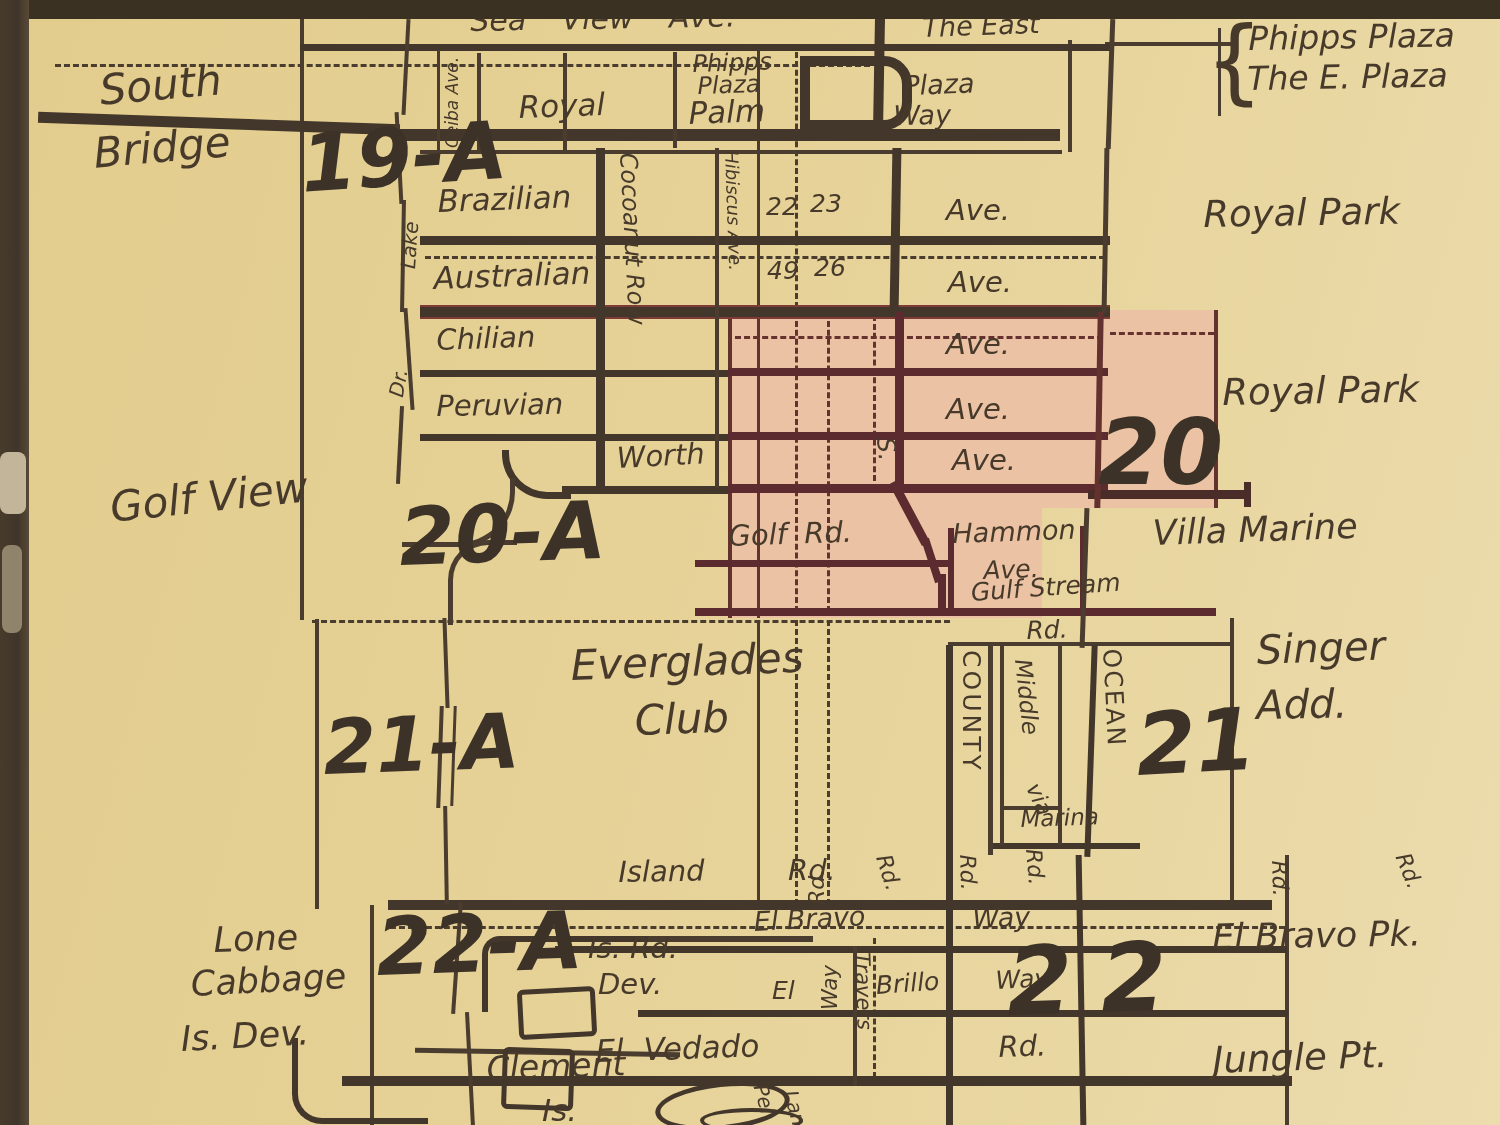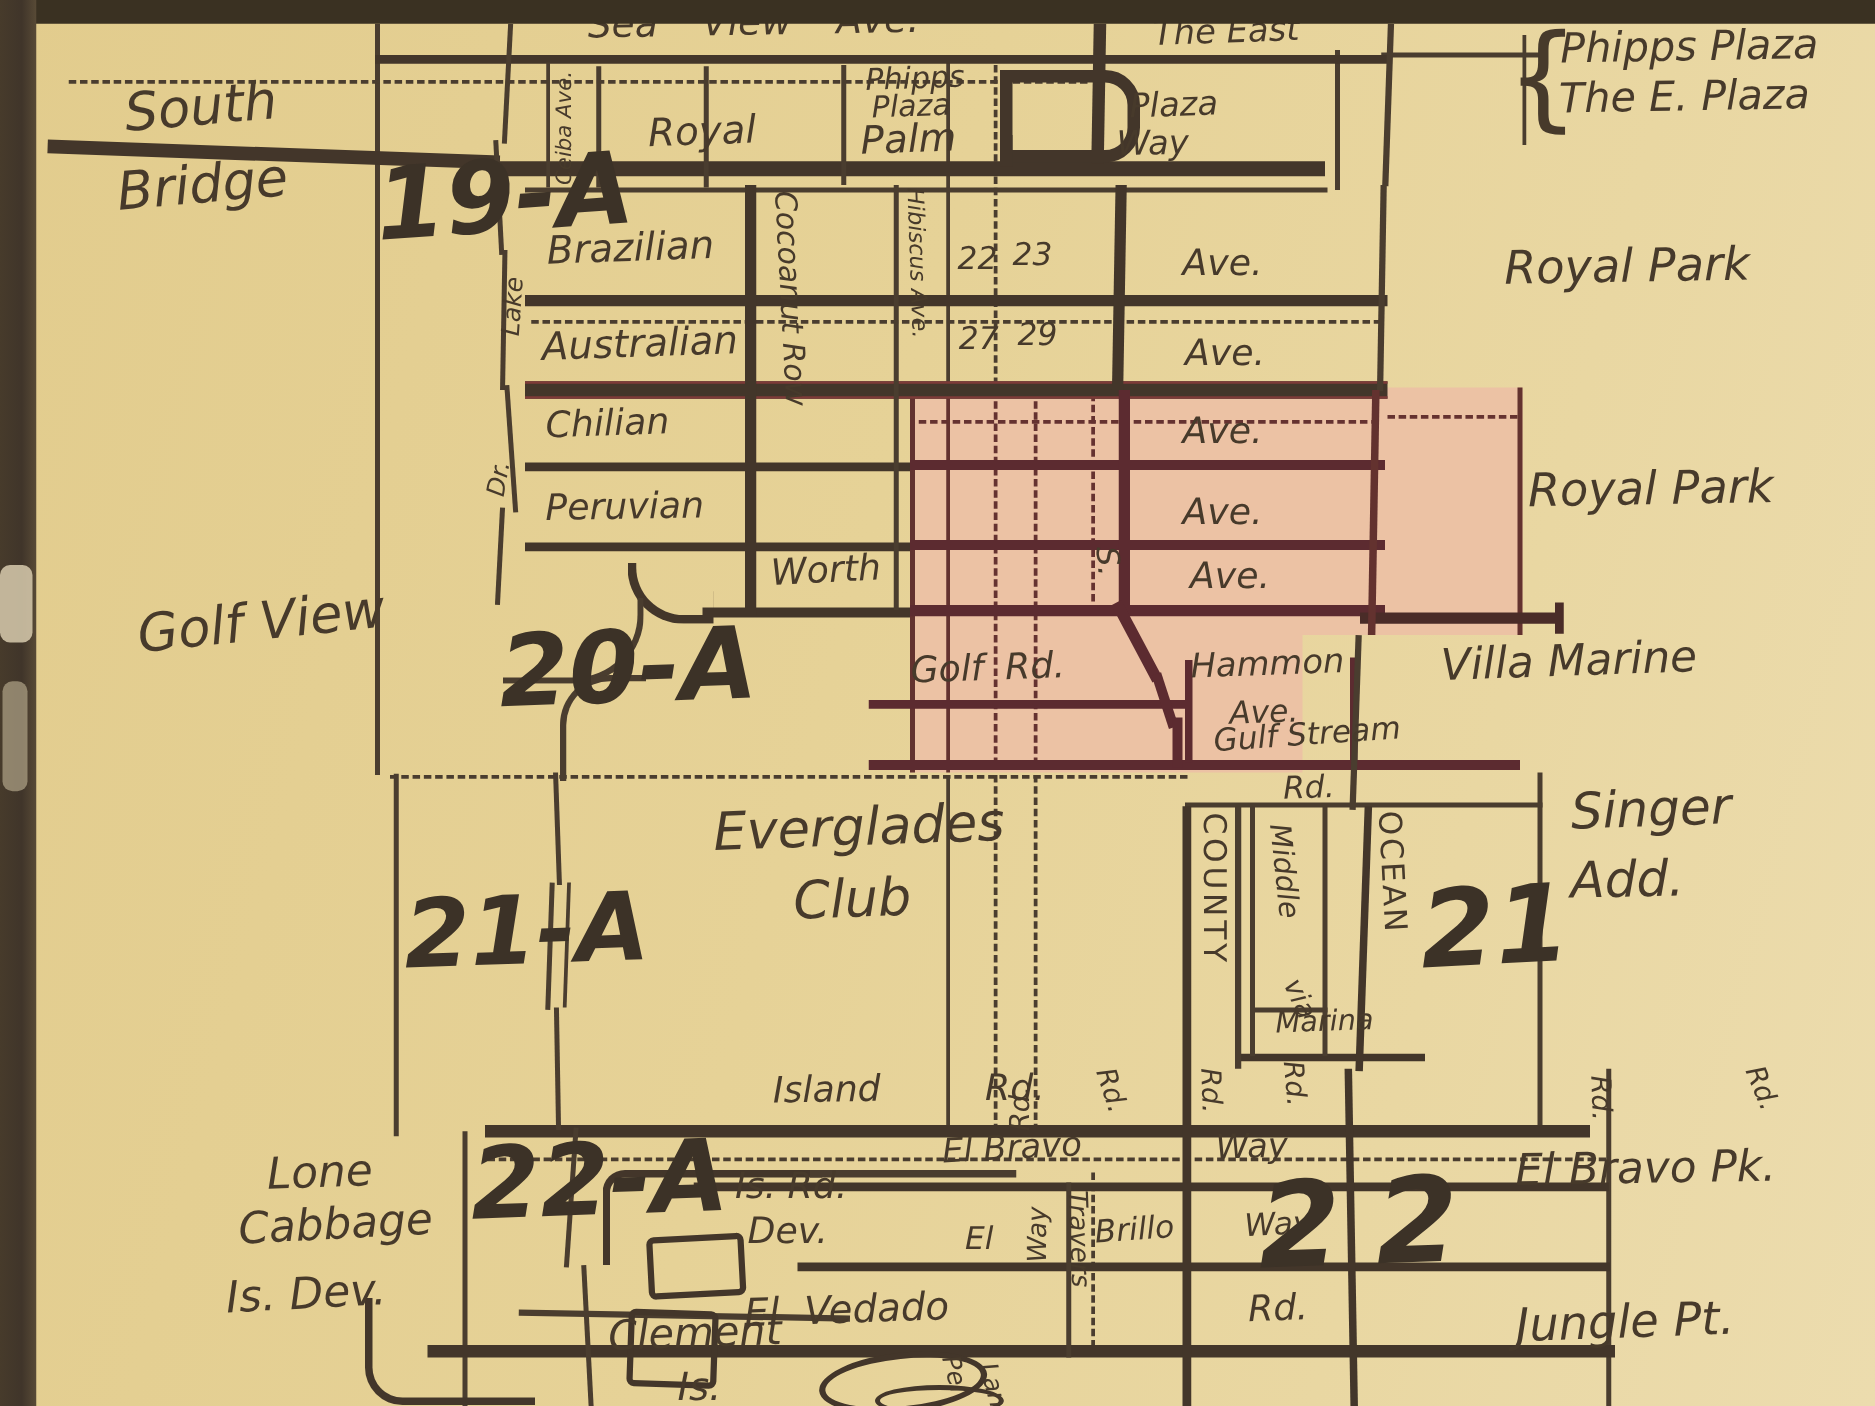--- a/index.html
+++ b/index.html
@@ -148,30 +148,31 @@
   <div class="lbl" style="left:903px;top:72px;font-size:27px;transform:rotate(-2deg);">Plaza</div>
   <div class="lbl" style="left:893px;top:102px;font-size:27px;transform:rotate(-1deg);">Way</div>
   <div class="lbl" style="left:444px;top:148px;font-size:17px;transform:rotate(-90deg);">Ceiba Ave.</div>
   <div class="lbl" style="left:398px;top:268px;font-size:20px;transform:rotate(-86deg);">Lake</div>
   <div class="lbl" style="left:386px;top:395px;font-size:20px;transform:rotate(-80deg);">Dr.</div>
   <div class="lbl" style="left:437px;top:186px;font-size:31px;transform:rotate(-2deg);">Brazilian</div>
   <div class="lbl" style="left:766px;top:194px;font-size:25px;">22</div>
   <div class="lbl" style="left:810px;top:191px;font-size:25px;">23</div>
   <div class="lbl" style="left:946px;top:196px;font-size:29px;">Ave.</div>
   <div class="lbl" style="left:433px;top:263px;font-size:31px;transform:rotate(-2deg);">Australian</div>
-  <div class="lbl" style="left:767px;top:258px;font-size:25px;">27</div>
-  <div class="lbl" style="left:814px;top:255px;font-size:25px;">29</div>
+  <div class="lbl" style="left:767px;top:258px;font-size:25px;">49</div>
+  <div class="lbl" style="left:814px;top:255px;font-size:25px;">26</div>
   <div class="lbl" style="left:948px;top:268px;font-size:29px;">Ave.</div>
   <div class="lbl" style="left:436px;top:326px;font-size:29px;transform:rotate(-2deg);">Chilian</div>
   <div class="lbl" style="left:946px;top:330px;font-size:29px;">Ave.</div>
   <div class="lbl" style="left:436px;top:392px;font-size:29px;transform:rotate(-1deg);">Peruvian</div>
   <div class="lbl" style="left:946px;top:395px;font-size:29px;">Ave.</div>
   <div class="lbl" style="left:616px;top:444px;font-size:29px;transform:rotate(-3deg);">Worth</div>
   <div class="lbl" style="left:898px;top:436px;font-size:25px;transform:rotate(85deg);">S.</div>
   <div class="lbl" style="left:952px;top:446px;font-size:29px;">Ave.</div>
+  <div class="lbl big" style="left:1098px;top:408px;font-size:90px;">20</div>
   <div class="lbl" style="left:1203px;top:196px;font-size:37px;transform:rotate(-1deg);">Royal Park</div>
   <div class="lbl" style="left:1222px;top:374px;font-size:37px;transform:rotate(-1deg);">Royal Park</div>
   <div class="lbl" style="left:640px;top:152px;font-size:24px;transform:rotate(87deg);">Cocoanut Row</div>
   <div class="lbl" style="left:740px;top:150px;font-size:18px;transform:rotate(88deg);">Hibiscus Ave.</div>
   <div class="lbl" style="left:108px;top:487px;font-size:42px;transform:rotate(-6deg);">Golf View</div>
   <div class="lbl big" style="left:398px;top:498px;font-size:80px;transform:rotate(-2deg);">20-A</div>
   <div class="lbl" style="left:728px;top:522px;font-size:29px;word-spacing:8px;transform:rotate(-2deg);">Golf Rd.</div>
   <div class="lbl" style="left:952px;top:520px;font-size:27px;transform:rotate(-2deg);">Hammon</div>
   <div class="lbl" style="left:983px;top:558px;font-size:25px;transform:rotate(-2deg);">Ave.</div>
   <div class="lbl" style="left:970px;top:580px;font-size:25px;transform:rotate(-4deg);">Gulf Stream</div>

